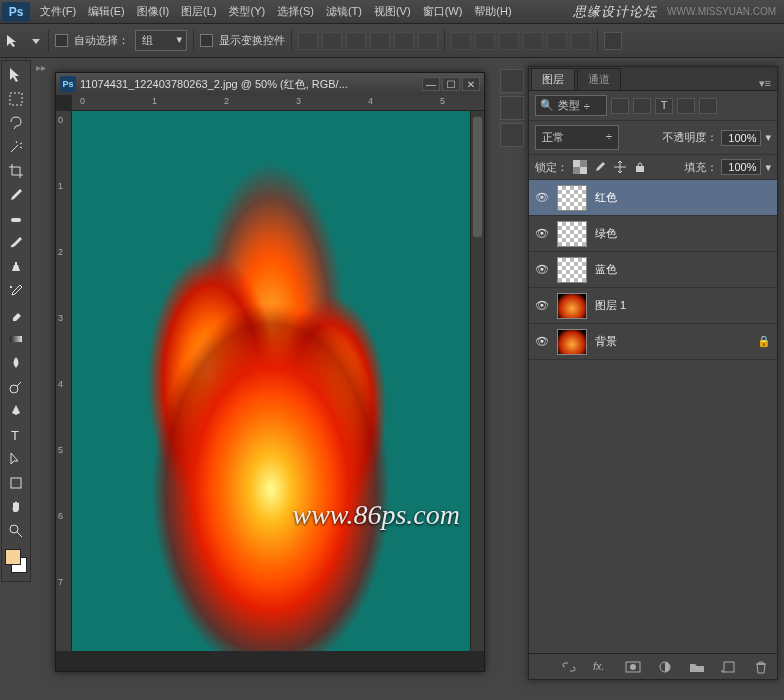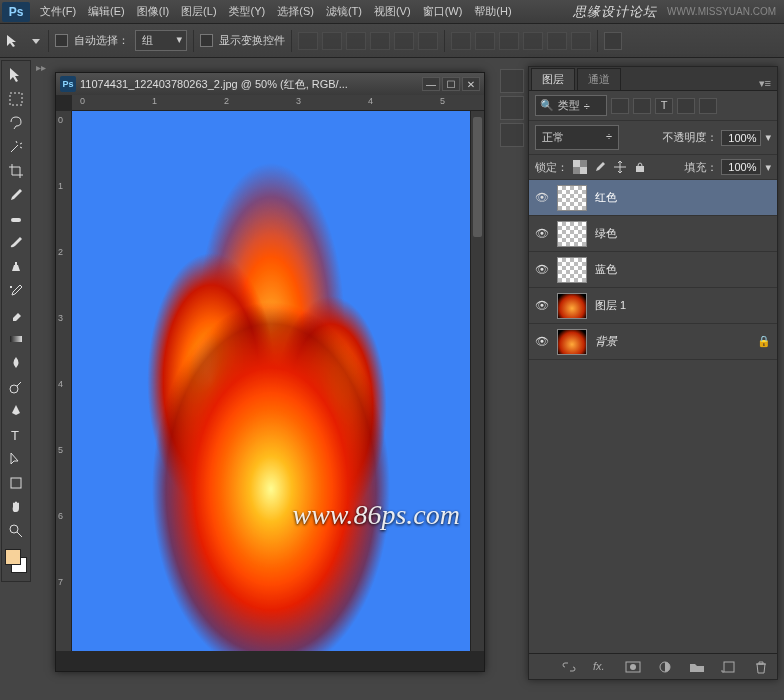--- a/index.html
+++ b/index.html
@@ -34,21 +34,21 @@
 
 .docwin { position: absolute; left: 55px; top: 72px; width: 430px; height: 600px; background: #282828; border: 1px solid #1a1a1a; box-shadow: 0 0 8px rgba(0,0,0,.6); }
 .dochead { height: 22px; background: linear-gradient(#505050,#3a3a3a); display: flex; align-items: center; padding: 0 4px; color: #ddd; gap: 4px; font-size: 11px;}
 .dochead .pslogo2 { width: 16px; height: 16px; background:#184064;color:#89d4ff;font-size:9px;font-weight:bold;display:flex;align-items:center;justify-content:center;border-radius:2px; }
 .win-btns { margin-left:auto; display:flex; gap:2px; }
 .win-btns div{width:18px;height:14px;border:1px solid #555;background:#3a3a3a;color:#ccc;font-size:10px;display:flex;align-items:center;justify-content:center;}
 .ruler-h { height:16px;background:#3e3e3e;border-bottom:1px solid #222;position:relative;font-size:9px;color:#aaa;margin-left:16px;}
 .ruler-h span{position:absolute;top:1px;}
 .ruler-v{position:absolute;left:0;top:38px;width:16px;bottom:20px;background:#3e3e3e;border-right:1px solid #222;font-size:9px;color:#aaa;}
 .ruler-v span{position:absolute;left:2px;}
-.canvas { position:absolute; left:16px; top:38px; right:14px; bottom:20px; background:#3b82f6; overflow:hidden;text-align:right; }
+.canvas { position:absolute; left:16px; top:38px; right:14px; bottom:20px; background:#0f766e; overflow:hidden;text-align:right; }
 .flame { position:absolute; inset:0; background:
   radial-gradient(ellipse 140px 220px at 50% 70%, #ffec8f 0%, #ffb429 15%, #ff6b12 35%, #d82b04 55%, rgba(140,20,0,.6) 75%, transparent 85%),
   radial-gradient(ellipse 80px 160px at 35% 50%, #ffd966 0%, #ff7a14 30%, #c02400 60%, transparent 80%),
   radial-gradient(ellipse 70px 140px at 65% 55%, #ffd966 0%, #ff7a14 30%, #c02400 60%, transparent 80%),
   radial-gradient(ellipse 90px 200px at 50% 40%, #ffab3a 0%, #ff5a08 35%, rgba(180,30,0,.5) 65%, transparent 82%);
   filter: contrast(1.15); }
 .watermark { position:absolute; right:10px; bottom:120px; font-size:28px; color:rgba(255,255,255,.9); font-style:italic; font-family: Georgia, serif; text-shadow:0 1px 3px #000;}
 .statusbar { position:absolute; left:0; bottom:0; right:0; height:20px; background:#3a3a3a; border-top:1px solid #222; display:flex; align-items:center; font-size:11px; color:#ccc; padding:0 6px; gap:14px;}
 .scroll-rt { position:absolute; right:0; top:38px; width:14px; bottom:20px; background:#3a3a3a; border-left:1px solid #222;}
 .scroll-rt .thumb{position:absolute; left:2px; right:2px; top:6px; height:120px; background:#5a5a5a; border-radius:2px;}
@@ -361,21 +361,21 @@
       <div class="name">蓝色</div>
     </div>
     <div class="layer">
       <div class="eye">👁</div>
       <div class="thumb bg-img"></div>
       <div class="name">图层 1</div>
     </div>
     <div class="layer">
       <div class="eye">👁</div>
       <div class="thumb bg-img"></div>
-      <div class="name" style="font-style:italic">背景</div>
+      <div class="name" style="">背景</div>
       <div class="lockpad">🔒</div>
     </div>
   </div>
 
   <div class="panel-foot">
     <svg class="fi" viewBox="0 0 16 14">
         <path d="M4 7 Q2 7 2 5 Q2 3 4 3 L7 3 M12 7 Q14 7 14 9 Q14 11 12 11 L9 11" stroke="#aaa" fill="none"></path>
       </svg>
     <span class="fi" style="font-style:italic">fx.</span>
     <svg class="fi" viewBox="0 0 16 14">

